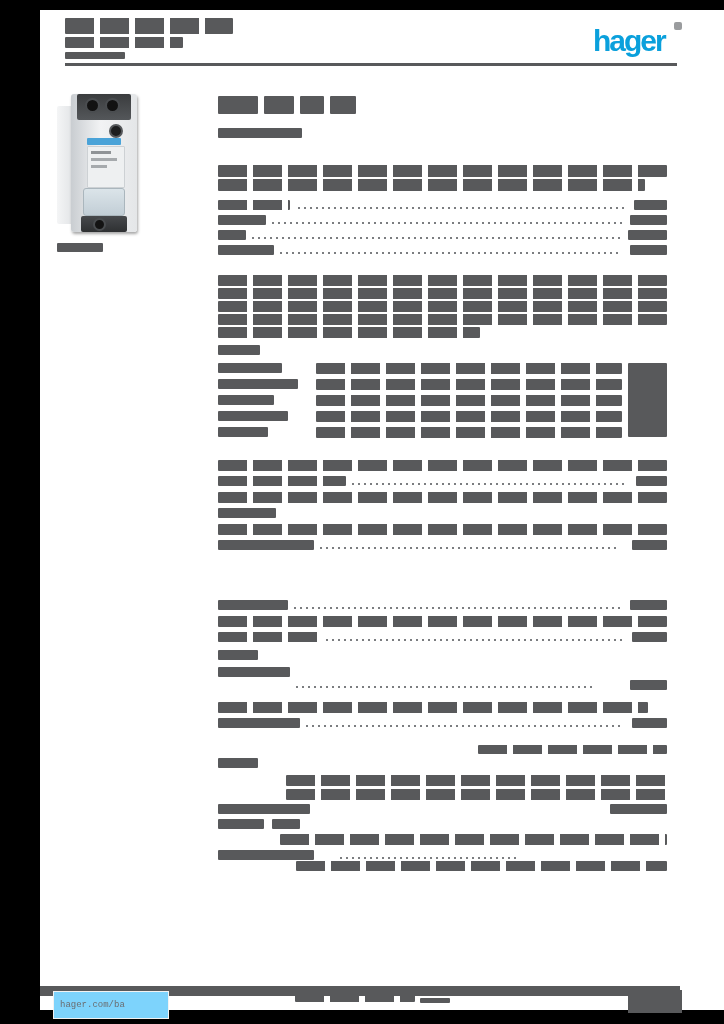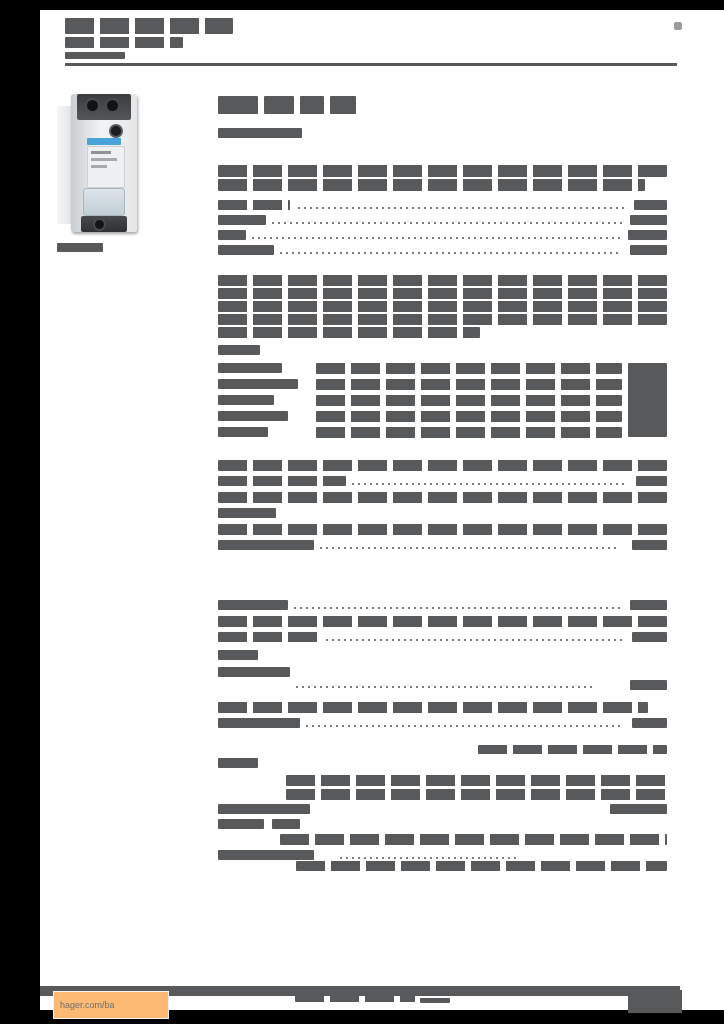--- a/index.html
+++ b/index.html
@@ -44,34 +44,36 @@
   #ph-label{left:30px;top:58px;width:36px;height:40px;background:#eef0f1;border:1px solid #cdd1d4;border-radius:1px;}
   #ph-label-line1{left:34px;top:63px;width:20px;height:3px;background:#8f9396;}
   #ph-label-line2{left:34px;top:70px;width:26px;height:3px;background:#a6aaad;}
   #ph-label-line3{left:34px;top:77px;width:16px;height:3px;background:#a6aaad;}
   #ph-lever{left:26px;top:100px;width:40px;height:26px;background:linear-gradient(180deg,#dbe4e9,#c2ced6);border:1px solid #aab6bd;border-radius:3px;}
   #ph-bottom-terminal{left:24px;top:128px;width:46px;height:16px;background:linear-gradient(180deg,#47494c,#2e3032);border-radius:2px;}
   #ph-screw4{left:36px;top:130px;width:9px;height:9px;background:#131313;border-radius:50%;border:2px solid #4a4d50;}
   
   #footer-bar{position:absolute;left:0;top:976px;width:640px;height:10px;background:#58595b;}
   #footer-sitebox{
-    position:absolute;left:14px;top:982px;width:114px;height:26px;background:#fdba74;
+    position:absolute;left:14px;top:982px;width:114px;height:26px;background:#7dd3fc;
     box-shadow:0 0 0 1px #f2f2f2;
+    font-family:Liberation Mono, monospace;
   }
   #footer-sitelabel{
     position:absolute;left:6px;top:8px;
     color:#6b6d70;font-size:9px;line-height:10px;white-space:nowrap;
   }
   #footer-logo-block{position:absolute;left:588px;top:980px;width:54px;height:23px;background:#58595b;}
 </style>
 </head>
 <body>
 
 <div id="page">
 
+  <div id="brand-logo">hager</div>
   <div id="brand-reg"></div>
 
   <div id="product-photo">
     <div class="ph" id="ph-rail"></div>
     <div class="ph" id="ph-body"></div>
     <div class="ph" id="ph-top-terminal"></div>
     <div class="ph ph-screw" id="ph-screw1"></div>
     <div class="ph ph-screw" id="ph-screw2"></div>
     <div class="ph" id="ph-screw3"></div>
     <div class="ph" id="ph-blue-stripe"></div>

